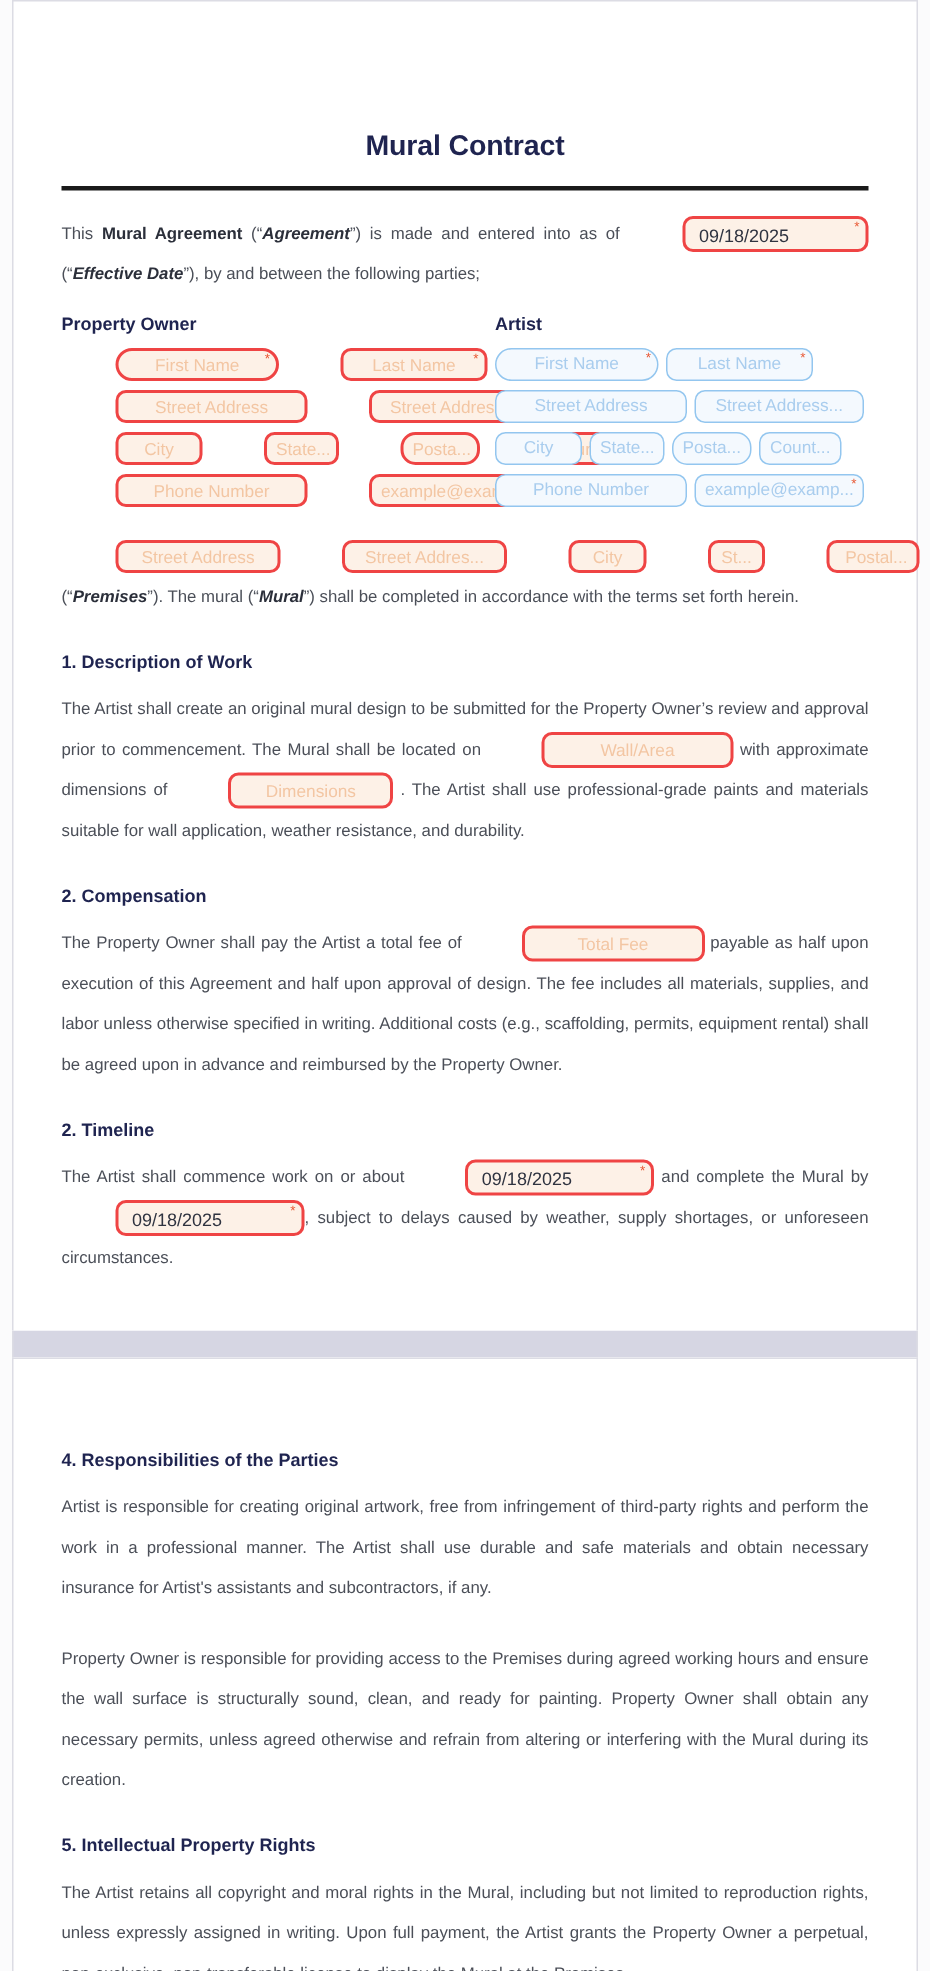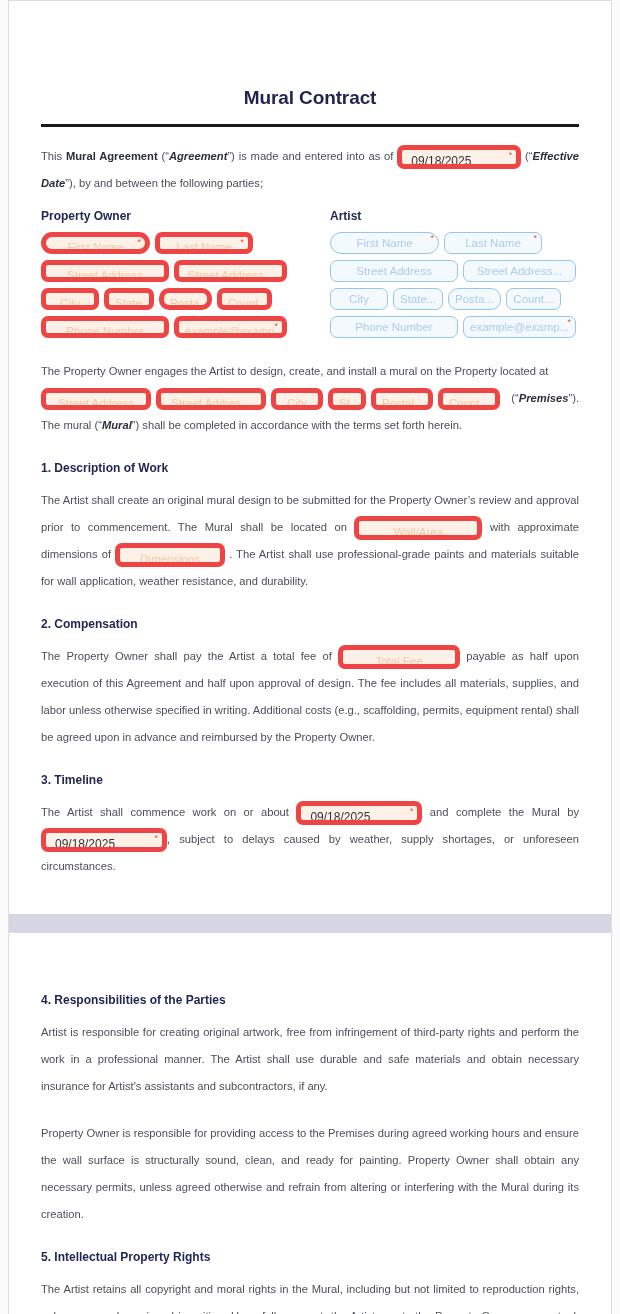--- a/index.html
+++ b/index.html
@@ -82,22 +82,23 @@
     text-align: center;
     line-height: 20px;
     height: 22px;
     padding: 0 6px;
     white-space: nowrap;
     overflow: hidden;
     cursor: text;
   }
   .fld.orange {
     background: #fdf1e7;
-    border: 5px solid #ef4444;
+    border: 2px solid #ef4444;
     color: #f3c6a3;
+    margin-left: 36px;
   }
   .fld.blue {
     background: #f4f9fe;
     border: 1px solid #93c6ef;
     color: #a9cdee;
   }
   .fld.filled {
     color: #2f3340;
     text-align: left;
     padding-left: 9px;
@@ -193,30 +194,29 @@
           <span class="fld blue w-city"><span>City</span></span><span class="fld blue w-state"><span>State...</span></span><span class="fld blue w-postal"><span>Posta...</span></span><span class="fld blue w-country"><span>Count...</span></span>
         </div>
 
         <div class="fld-row">
           <span class="fld blue w-phone"><span>Phone Number</span></span><span class="fld blue w-email"><span>example@examp...</span><span class="req">*</span></span>
         </div>
       </div>
 
     </div>
 
-    <p class="body-text no-justify" style="margin-bottom:0;">The Property Owner engages the Artist to design, create, and install a mural on the Property located at</p>
     <p class="body-text" style="margin-top:0;"><span class="inline-fields"><span class="fld orange p-street"><span>Street Address</span></span><span class="fld orange p-street2"><span>Street Addres...</span></span><span class="fld orange p-city"><span>City</span></span><span class="fld orange p-state"><span>St...</span></span><span class="fld orange p-postal"><span>Postal...</span></span><span class="fld orange p-country"><span>Count...</span></span></span><span> (“</span><span class="bi">Premises</span><span>”).  The mural (“</span><span class="bi">Mural</span><span>”) shall be completed in accordance with the terms set forth herein.</span></p>
 
     <h3 class="section-head">1. Description of Work</h3>
     <p class="body-text"><span>The Artist shall create an original mural design to be submitted for the Property Owner’s review and approval prior to commencement. The Mural shall be located on </span><span class="fld orange w-wallarea"><span>Wall/Area</span></span><span> with approximate dimensions of </span><span class="fld orange w-dims"><span>Dimensions</span></span><span> . The Artist shall use professional-grade paints and materials suitable for wall application, weather resistance, and durability.</span></p>
 
     <h3 class="section-head">2. Compensation</h3>
     <p class="body-text"><span>The Property Owner shall pay the Artist a total fee of </span><span class="fld orange w-fee"><span>Total Fee</span></span><span> payable as half upon execution of this Agreement and half upon approval of design. The fee includes all materials, supplies, and labor unless otherwise specified in writing. Additional costs (e.g., scaffolding, permits, equipment rental) shall be agreed upon in advance and reimbursed by the Property Owner.</span></p>
 
-    <h3 class="section-head">3. Timeline</h3>
+    <h3 class="section-head">2. Timeline</h3>
     <p class="body-text"><span>The Artist shall commence work on or about </span><span class="fld orange filled w-date"><span>09/18/2025</span><span class="req">*</span></span><span> and complete the Mural by </span><span class="fld orange filled w-date"><span>09/18/2025</span><span class="req">*</span></span><span>, subject to delays caused by weather, supply shortages, or unforeseen circumstances.</span></p>
 
   </div>
 
   <div class="page-break"></div>
 
   <div class="page page-two">
 
     <h3 class="section-head" style="margin-top:0;">4. Responsibilities of the Parties</h3>
     <p class="body-text">Artist is responsible for creating original artwork, free from infringement of third-party rights and perform the work in a professional manner. The Artist shall use durable and safe materials and obtain necessary insurance for Artist's assistants and subcontractors, if any.</p>

